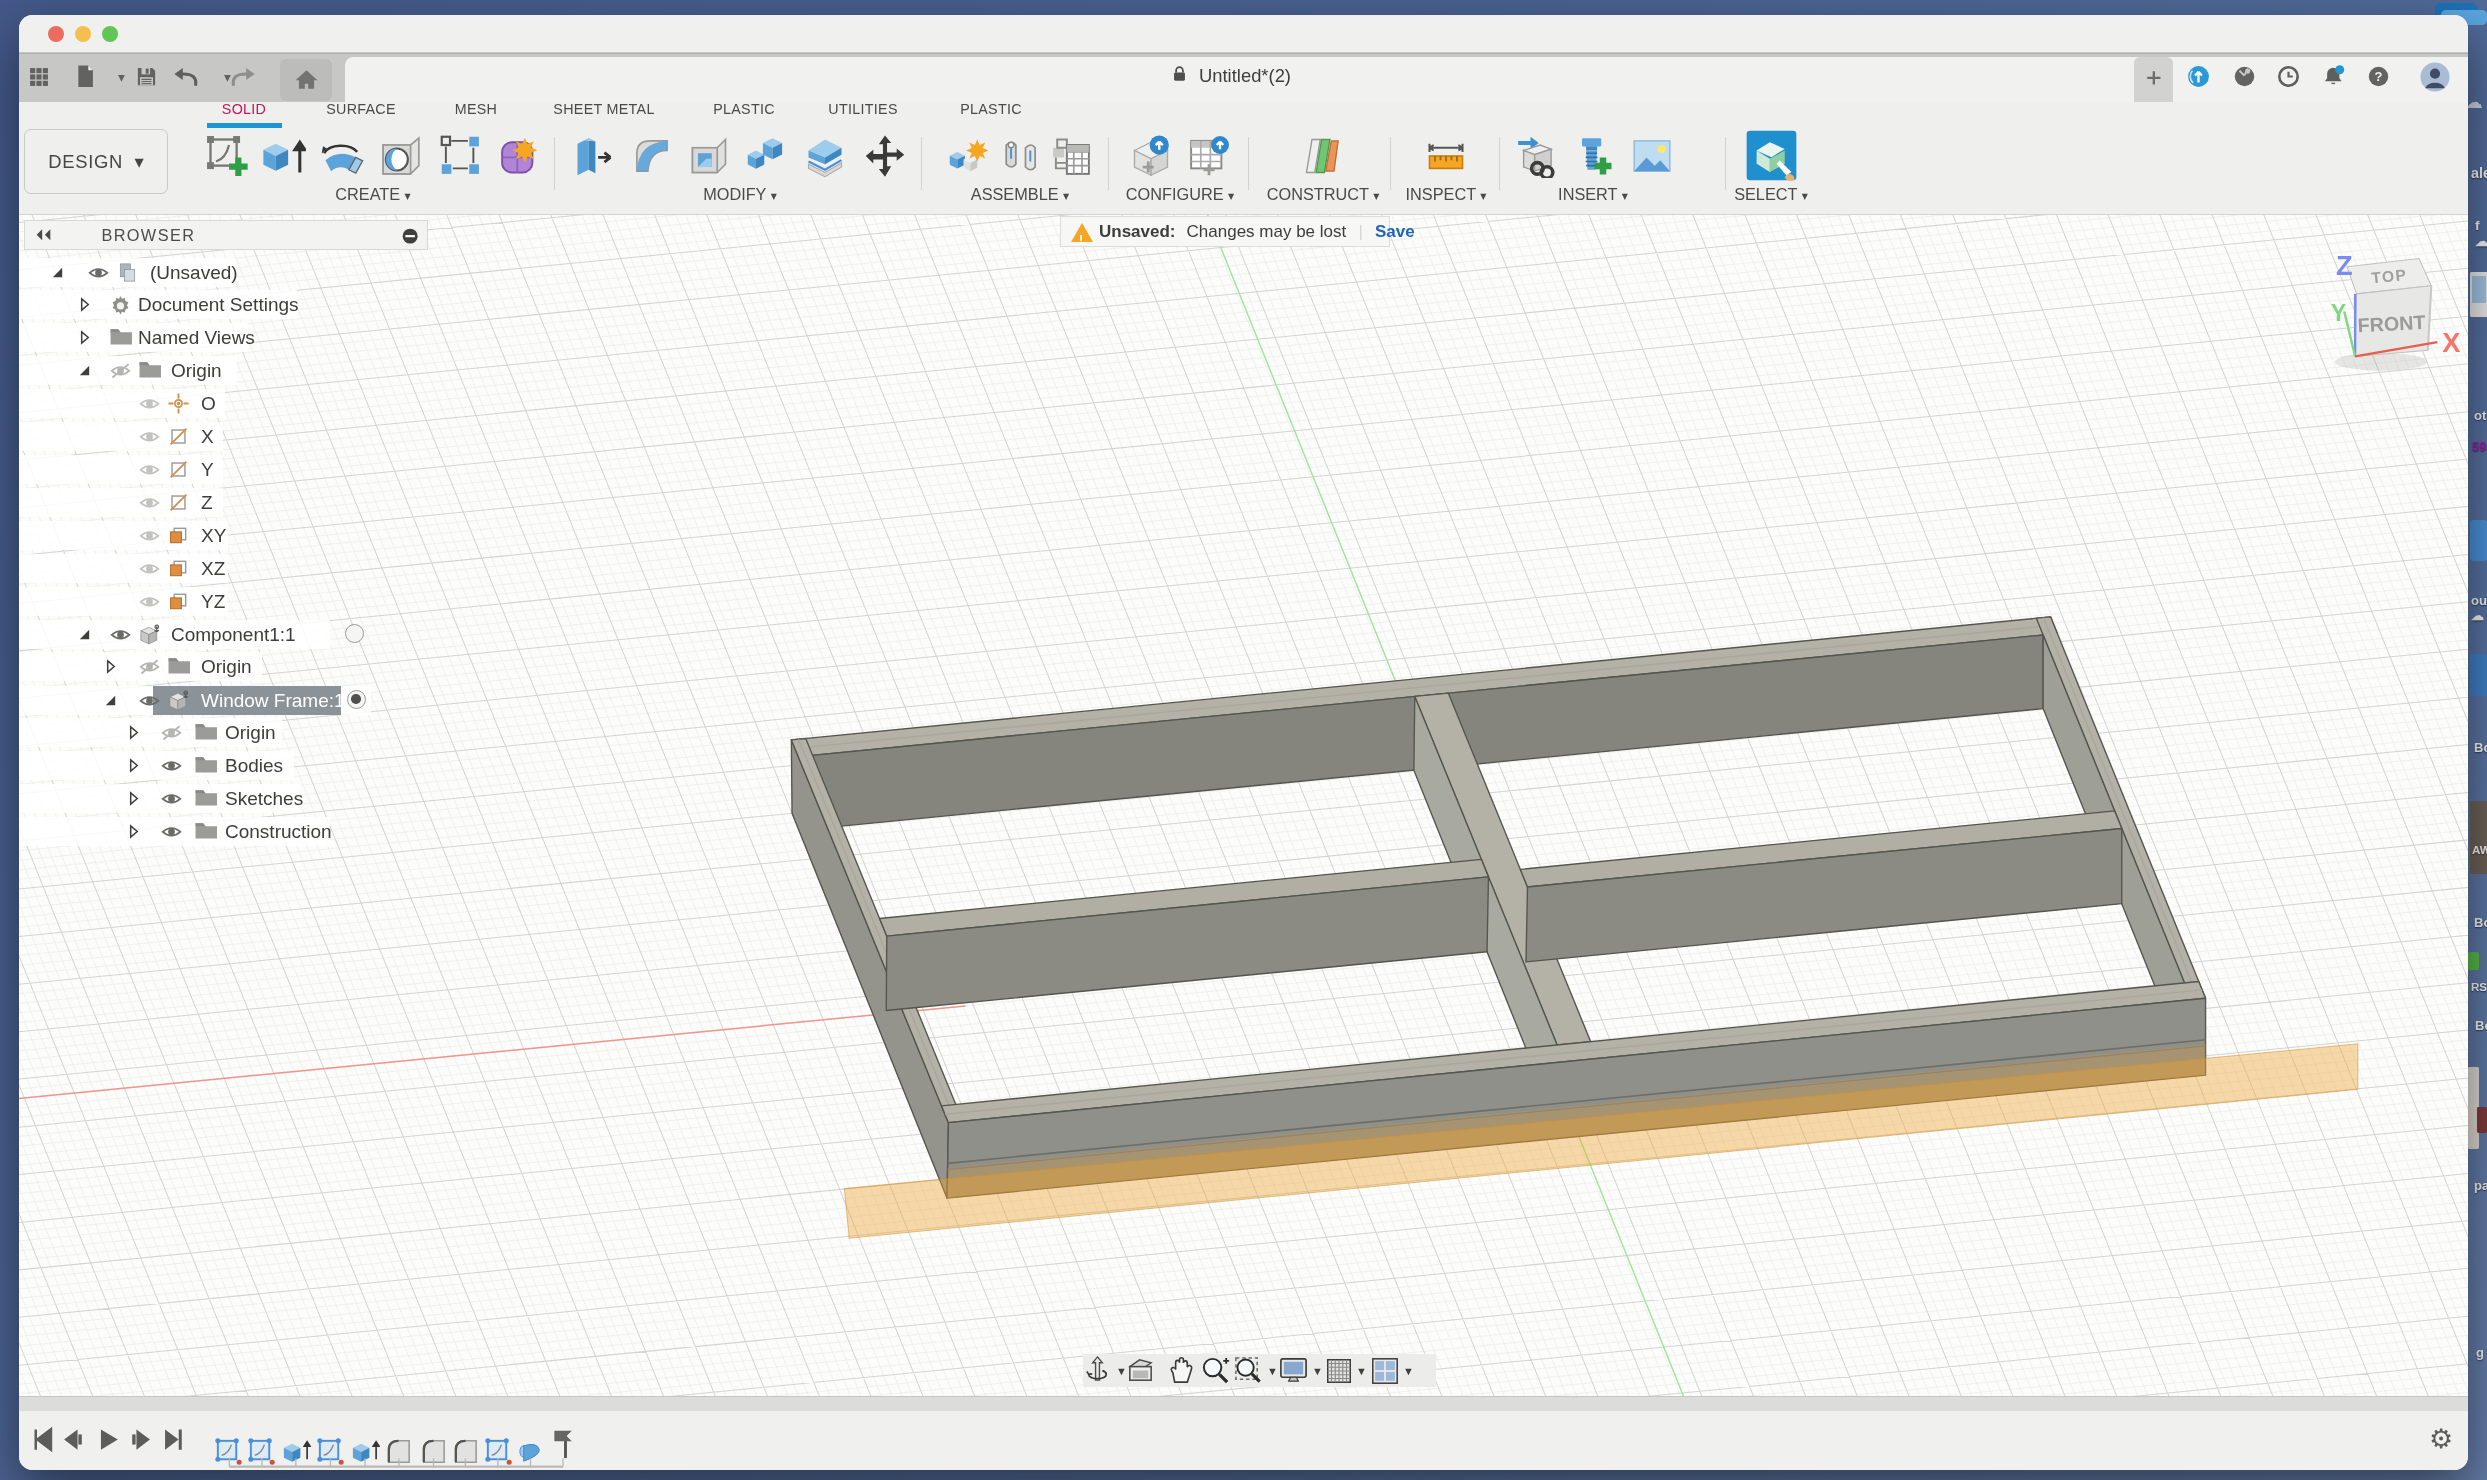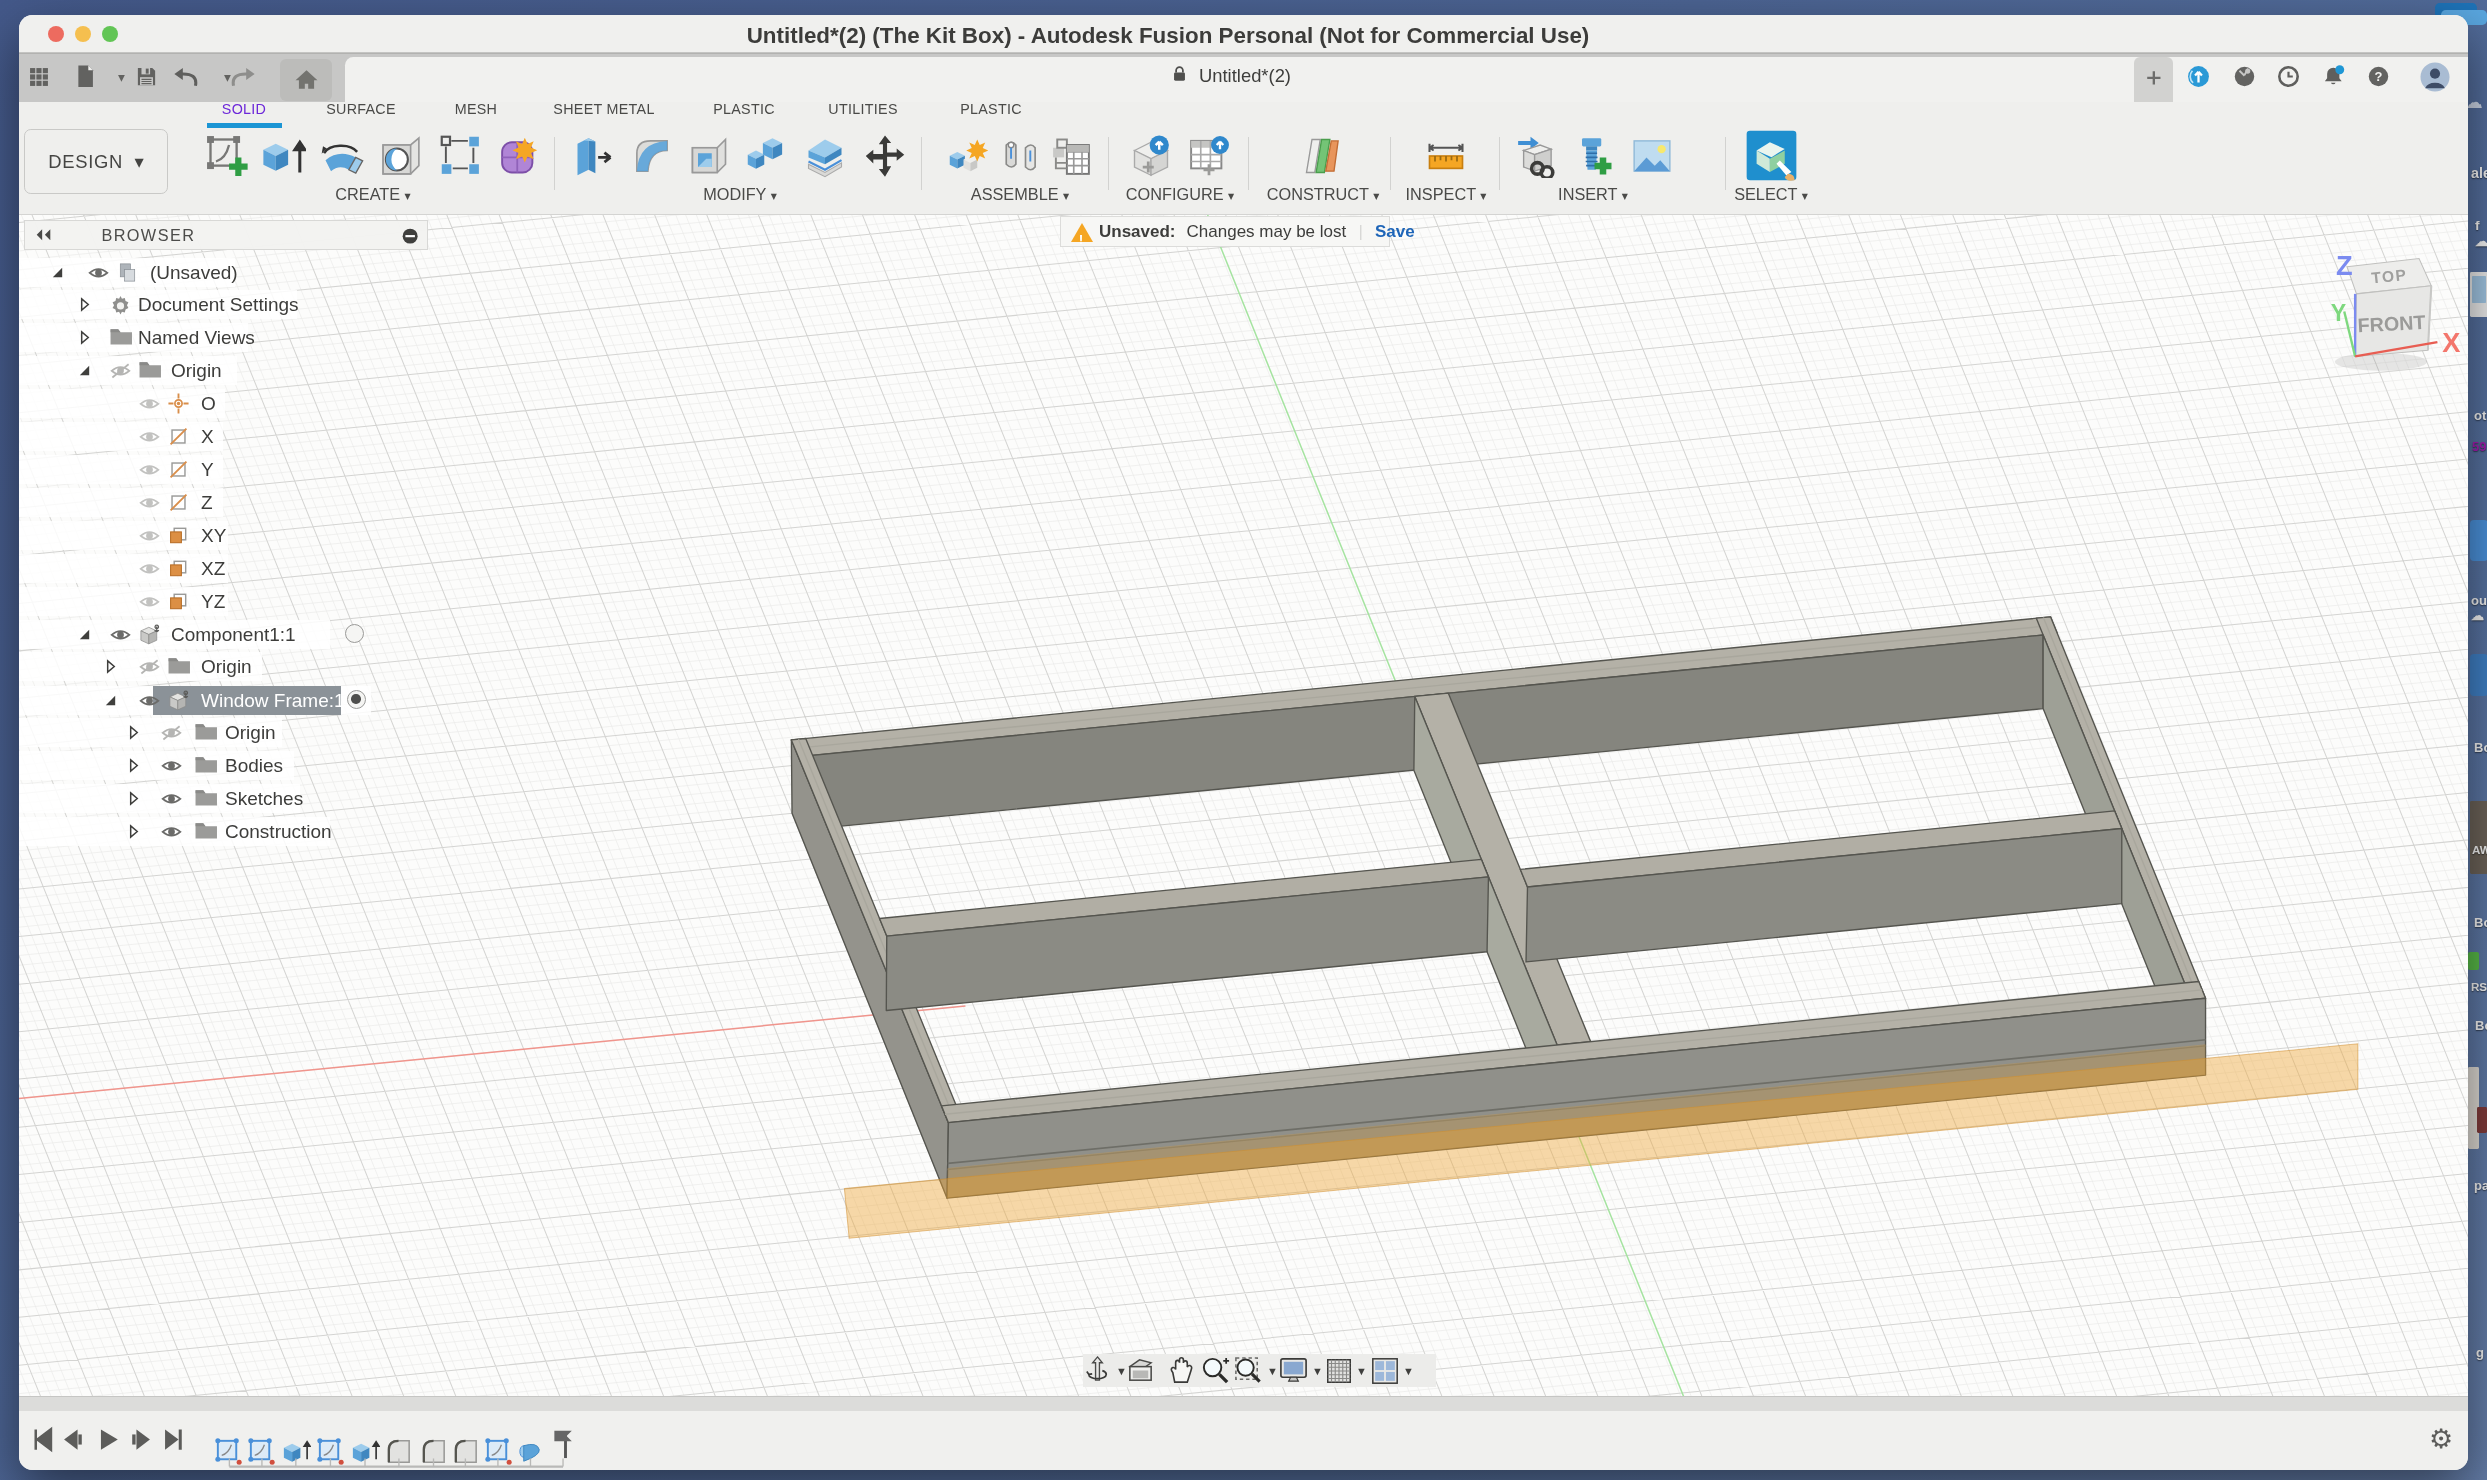--- a/index.html
+++ b/index.html
@@ -12,21 +12,21 @@
 .bcar{position:absolute;top:15px;font-size:13.6px;color:#626260}
 .homebox{position:absolute;left:261px;top:5.4px;width:52px;height:42px;border-radius:6.1px;background:#bcbcba;text-align:center}
 .doctab{position:absolute;left:326px;top:2.7px;width:2154px;height:46px;background:#f1f1ef;border-radius:8.2px 8.2px 0 0}
 .lock{position:absolute;left:827px;top:8.8px}
 .doclabel{position:absolute;left:854px;top:8.2px;font-size:18.4px;color:#3e3e3c}
 .closex{position:absolute;right:11px;top:9.5px}
 .plustab{position:absolute;left:2115px;top:2.7px;width:39px;height:46px;background:#d2d2d0;border-radius:6.1px 6.1px 0 0;text-align:center;padding-top:12.2px}
 #toolbar{position:absolute;left:0;top:87px;width:100%;height:113px;background:#efefed;border-bottom:1.4px solid #d4d4d2}
 #designbtn{position:absolute;left:5.4px;top:27px;width:144px;height:65px;border:1.4px solid #c9c9c7;border-radius:6.8px;font-size:18.4px;color:#454543;text-align:center;line-height:63px;letter-spacing:0.7px}
 .rtab{position:absolute;top:-1.4px;width:150px;text-align:center;font-size:14.3px;color:#4a4a48;letter-spacing:0.3px}
-.rtab.active{color:#6d28d9}
+.rtab.active{color:#be185d}
 .tabline{position:absolute;left:188px;top:21px;width:75px;height:4.8px;background:#1b95d4}
 .tbi{position:absolute;top:32px}
 .tsep{position:absolute;top:35px;width:1.4px;height:53px;background:#d2d2d0}
 .tlabel{position:absolute;top:83px;width:150px;text-align:center;font-size:16.3px;color:#4a4a48}
 .car{font-size:12.2px;color:#4a4a48}
 #canvas{position:absolute;left:0;top:200px;width:2449px;height:1181px;background:#fcfcfb}
 #bheader{position:absolute;left:5.4px;top:4.8px;width:404px;height:30px;background:rgba(243,243,241,.97);border:0.7px solid #d8d8d6;font-size:16.3px;color:#4c4c4a;letter-spacing:1.4px;line-height:28.6px}
 #bheader .bt{margin-left:33px}
 .trow{position:absolute;left:0;height:28.6px;background:rgba(255,255,255,.85)}
 .ic{position:absolute}
@@ -68,21 +68,20 @@
 <div style="position:absolute;left:2475px;top:1018px;color:#f2f2f2;font-size:13px;font-weight:bold;text-shadow:0 0.7px 1.4px rgba(0,0,0,.5)">Bo</div>
 <div style="position:absolute;left:2468px;top:1067px;width:11px;height:82px;background:#dcd8d2;border-radius:1.4px"></div>
 <div style="position:absolute;left:2477px;top:1107px;width:10.2px;height:26px;background:#7e3a3a;border-radius:1.4px"></div>
 <div style="position:absolute;left:2474px;top:1178px;color:#f2f2f2;font-size:13px;font-weight:bold;text-shadow:0 0.7px 1.4px rgba(0,0,0,.5)">pa</div>
 <div style="position:absolute;left:2476px;top:1345px;color:#f2f2f2;font-size:13px;font-weight:bold;text-shadow:0 0.7px 1.4px rgba(0,0,0,.5)">g</div>
 <div id="win">
   <div id="titlebar">
     <div class="tl" style="left:28.6px;background:#ed6b5f"></div>
     <div class="tl" style="left:56px;background:#f5bf4f"></div>
     <div class="tl" style="left:83px;background:#62c555"></div>
-    <div id="title">Untitled*(2) (The Kit Box) - Autodesk Fusion Personal (Not for Commercial Use)</div>
   </div>
   <div id="band">
       <span class="bi" style="left:8.8px;top:11.6px"><svg width="22" height="22" viewBox="0 0 32 32">
           <rect x="3" y="3" width="7.5" height="7.5" fill="#626260"></rect>
           <rect x="12.2" y="3" width="7.5" height="7.5" fill="#626260"></rect>
           <rect x="21.5" y="3" width="7.5" height="7.5" fill="#626260"></rect>
           <rect x="3" y="12.2" width="7.5" height="7.5" fill="#626260"></rect>
           <rect x="12.2" y="12.2" width="7.5" height="7.5" fill="#626260"></rect>
           <rect x="21.5" y="12.2" width="7.5" height="7.5" fill="#626260"></rect>
           <rect x="3" y="21.5" width="7.5" height="7.5" fill="#626260"></rect>

